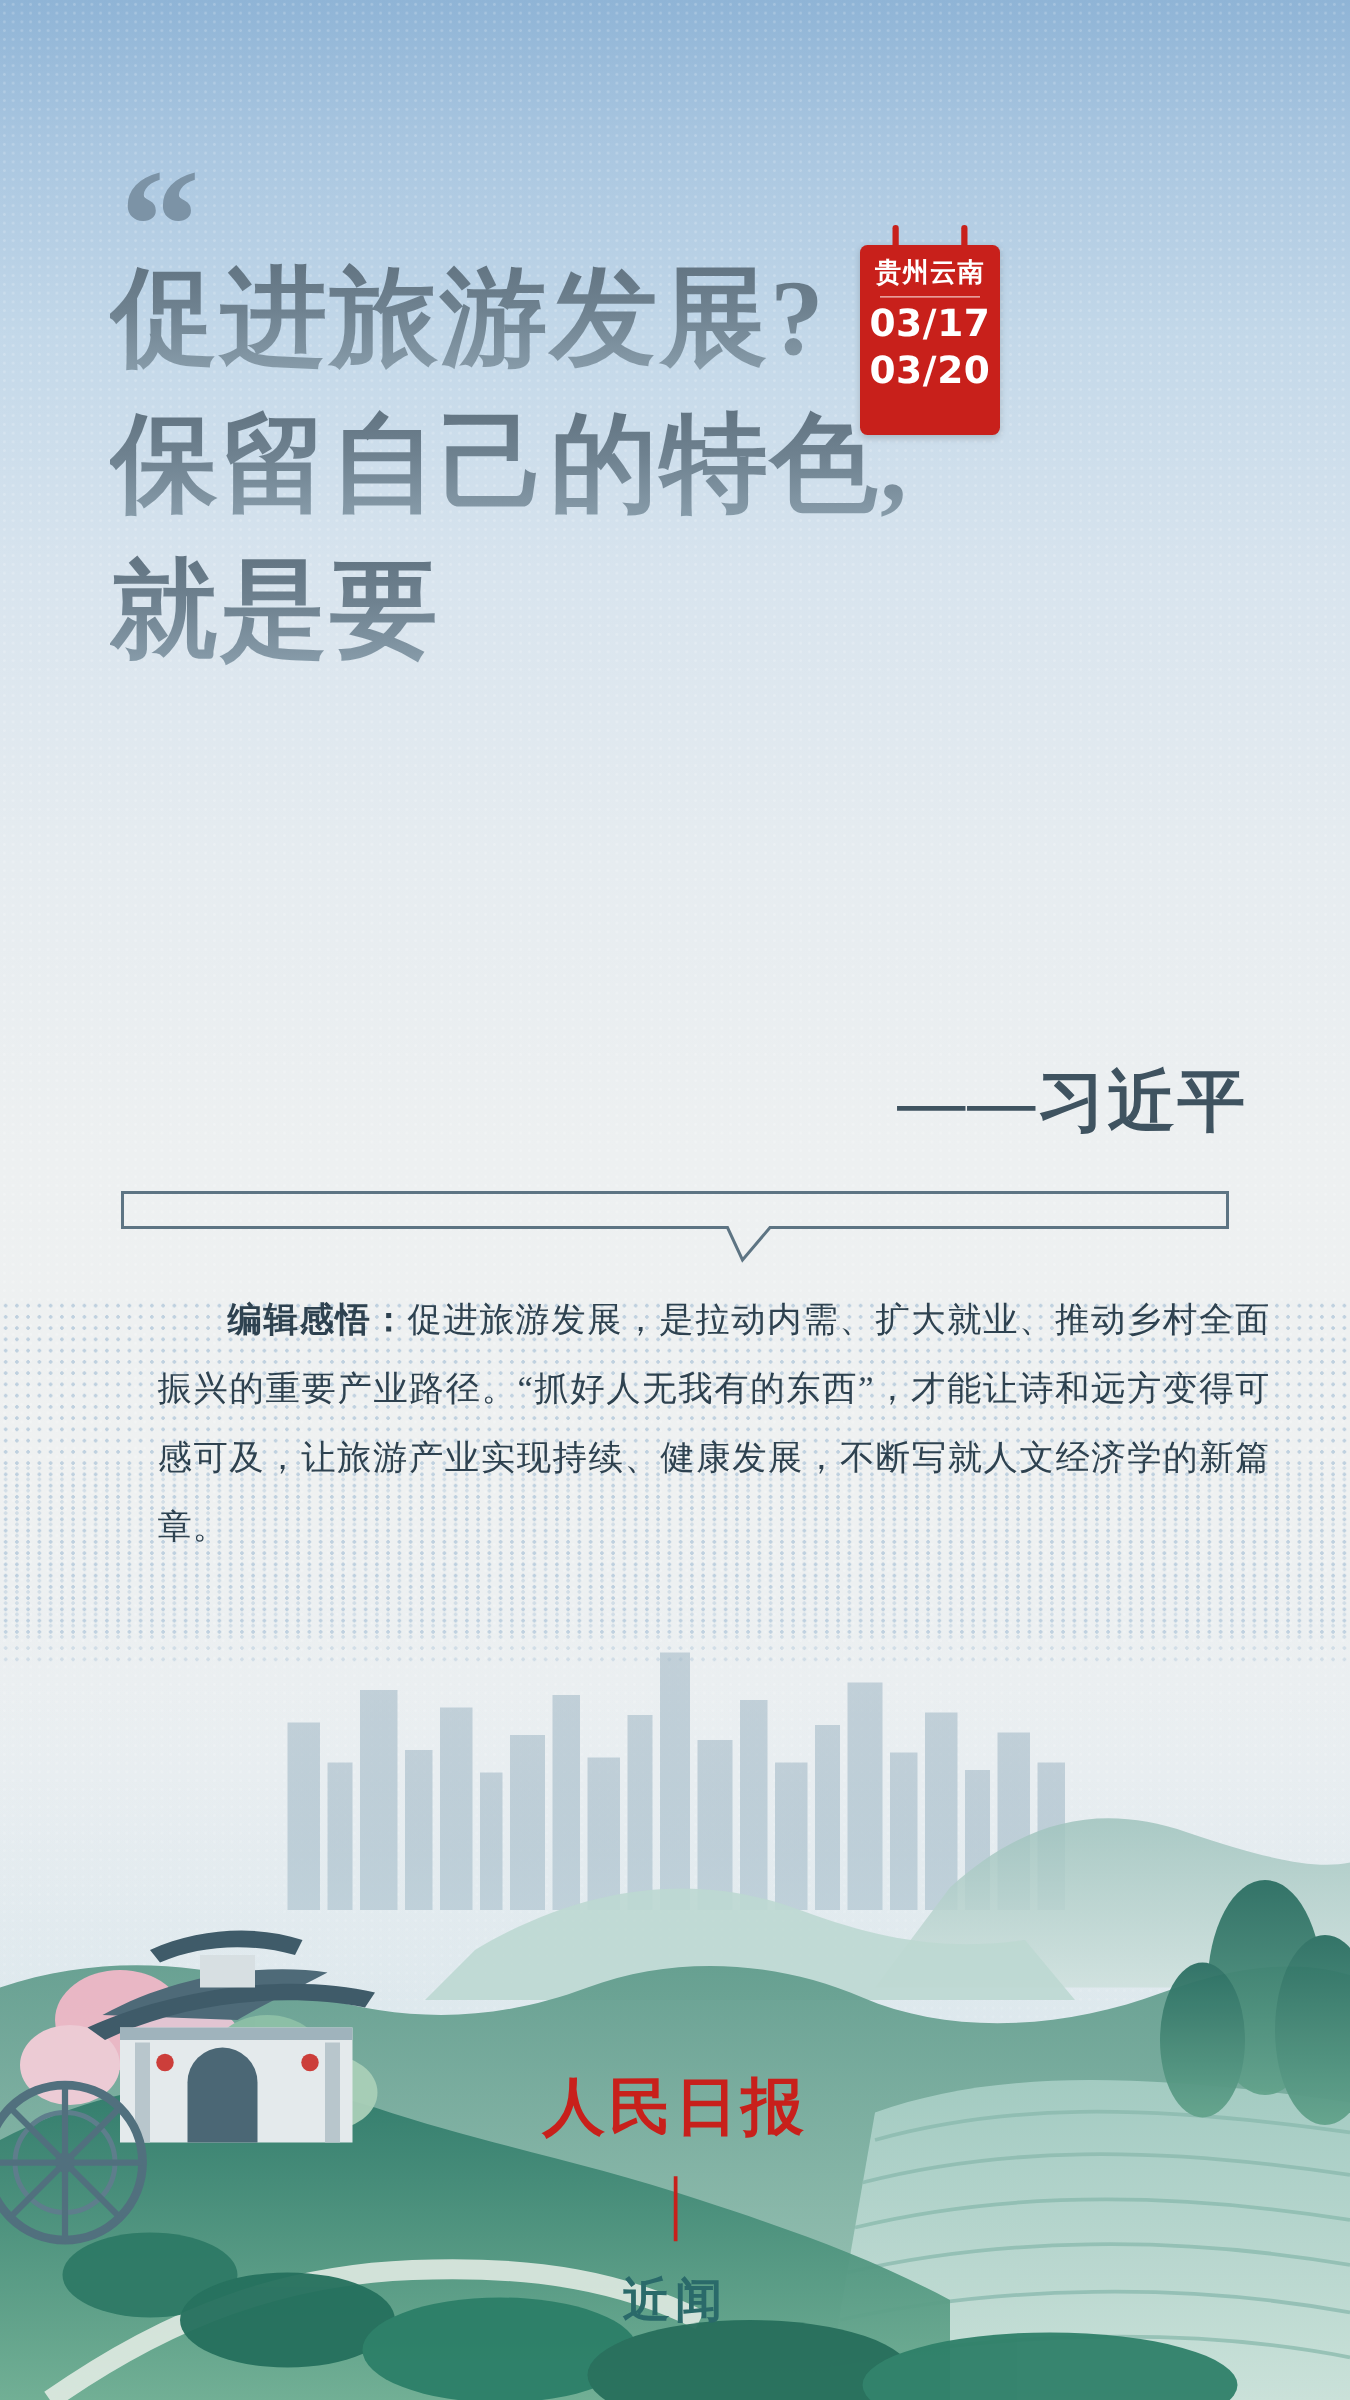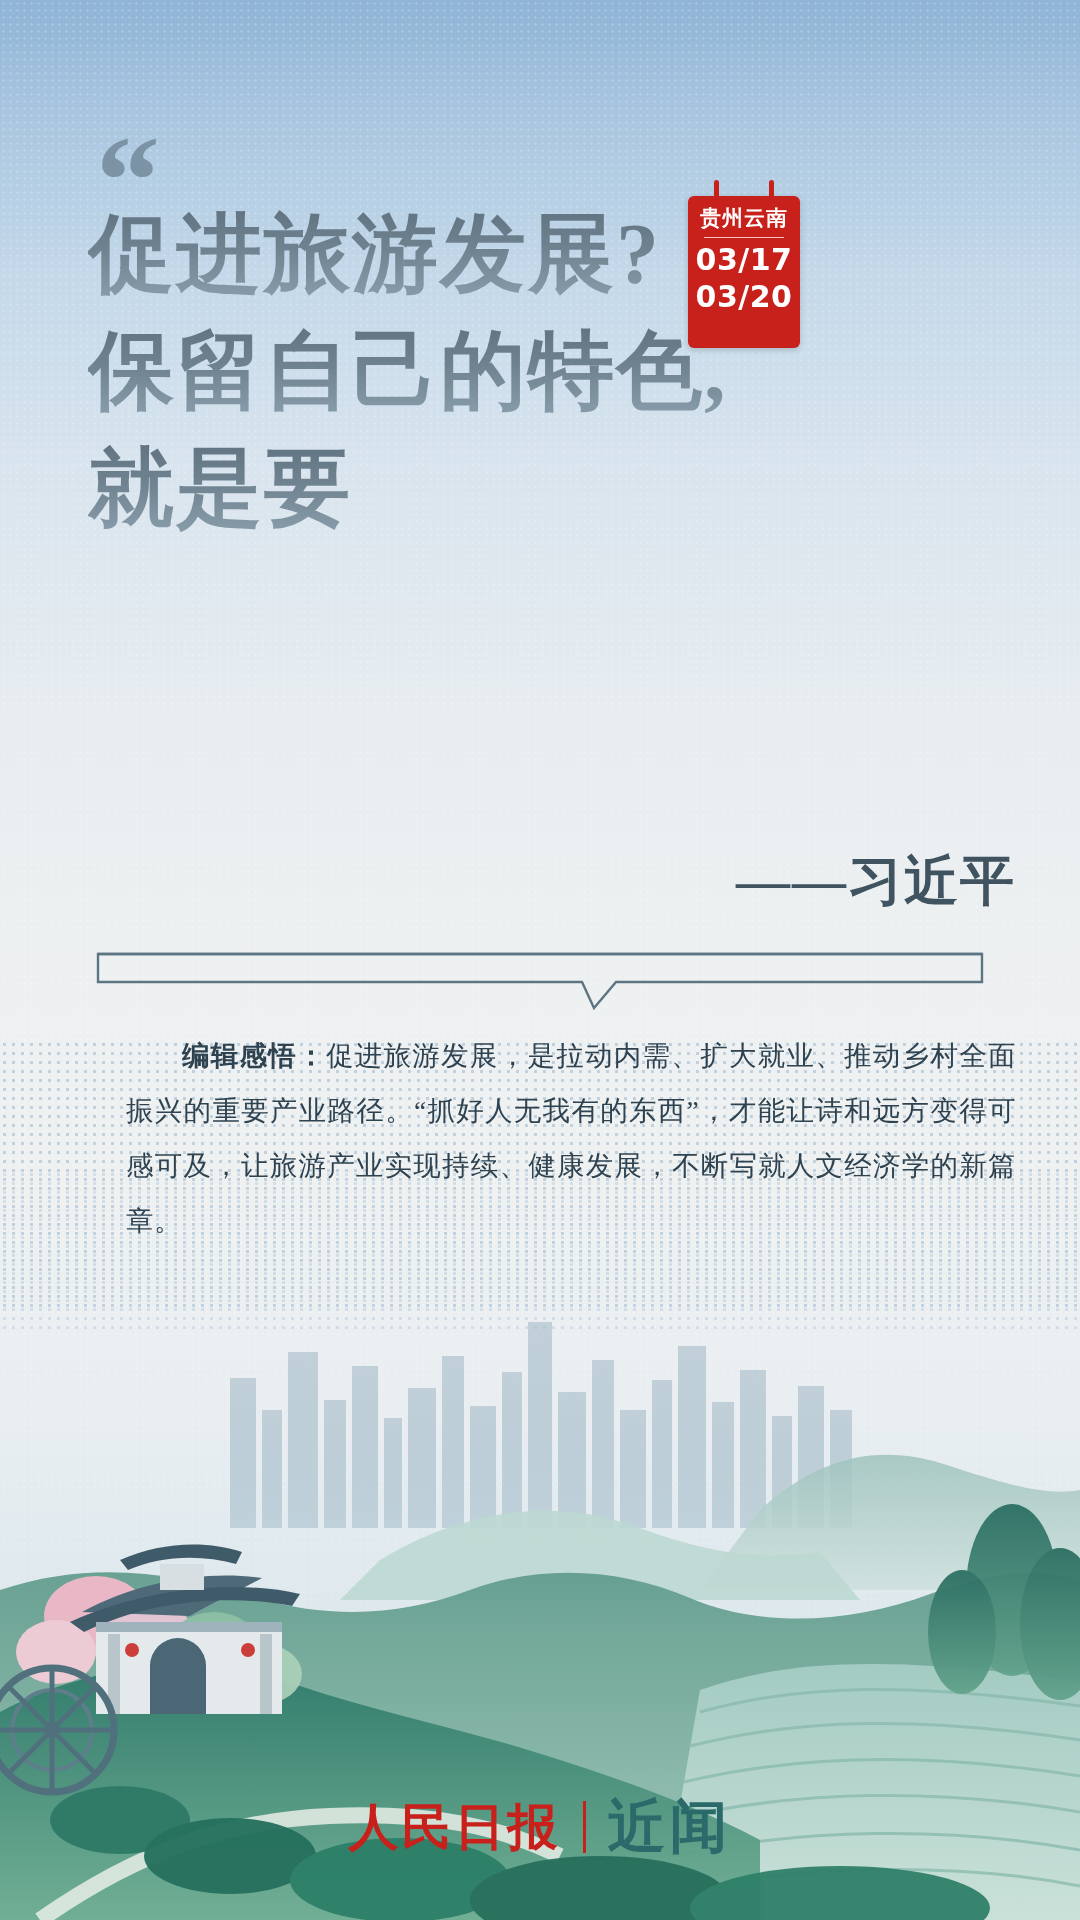--- a/index.html
+++ b/index.html
@@ -140,21 +140,21 @@
     color: #7f95a6;
     -webkit-text-fill-color: #7f95a6;
     vertical-align: -6px;
   }
 
   .attrib {
     position: absolute;
     top: 845px;
     left: 0;
     width: 1080px;
-    padding-right: 64px;
+    padding-right: 82px;
     text-align: right;
     font-family: "Liberation Serif", serif;
     font-size: 54px;
     font-weight: 700;
     color: #3f5360;
     letter-spacing: 2px;
   }
 
   
   .divider {
@@ -196,36 +196,37 @@
   
   .logo {
     position: absolute;
     bottom: 54px;
     left: 0;
     width: 1080px;
     display: flex;
     align-items: center;
     justify-content: center;
     gap: 22px;
+    flex-direction: column;
   }
   .logo .rm {
     font-family: "Liberation Serif", serif;
     font-size: 50px;
     font-weight: 700;
     color: #c8201b;
     letter-spacing: 3px;
   }
   .logo .bar {
     width: 3px;
     height: 52px;
     background: #c8201b;
   }
   .logo .jw {
     font-family: Liberation Serif, serif;
-    font-size: 58px;
+    font-size: 38px;
     font-weight: 700;
     color: #2a6a6a;
     letter-spacing: 4px;
   }
 </style>
 </head>
 <body>
 
 <div class="poster">
 

